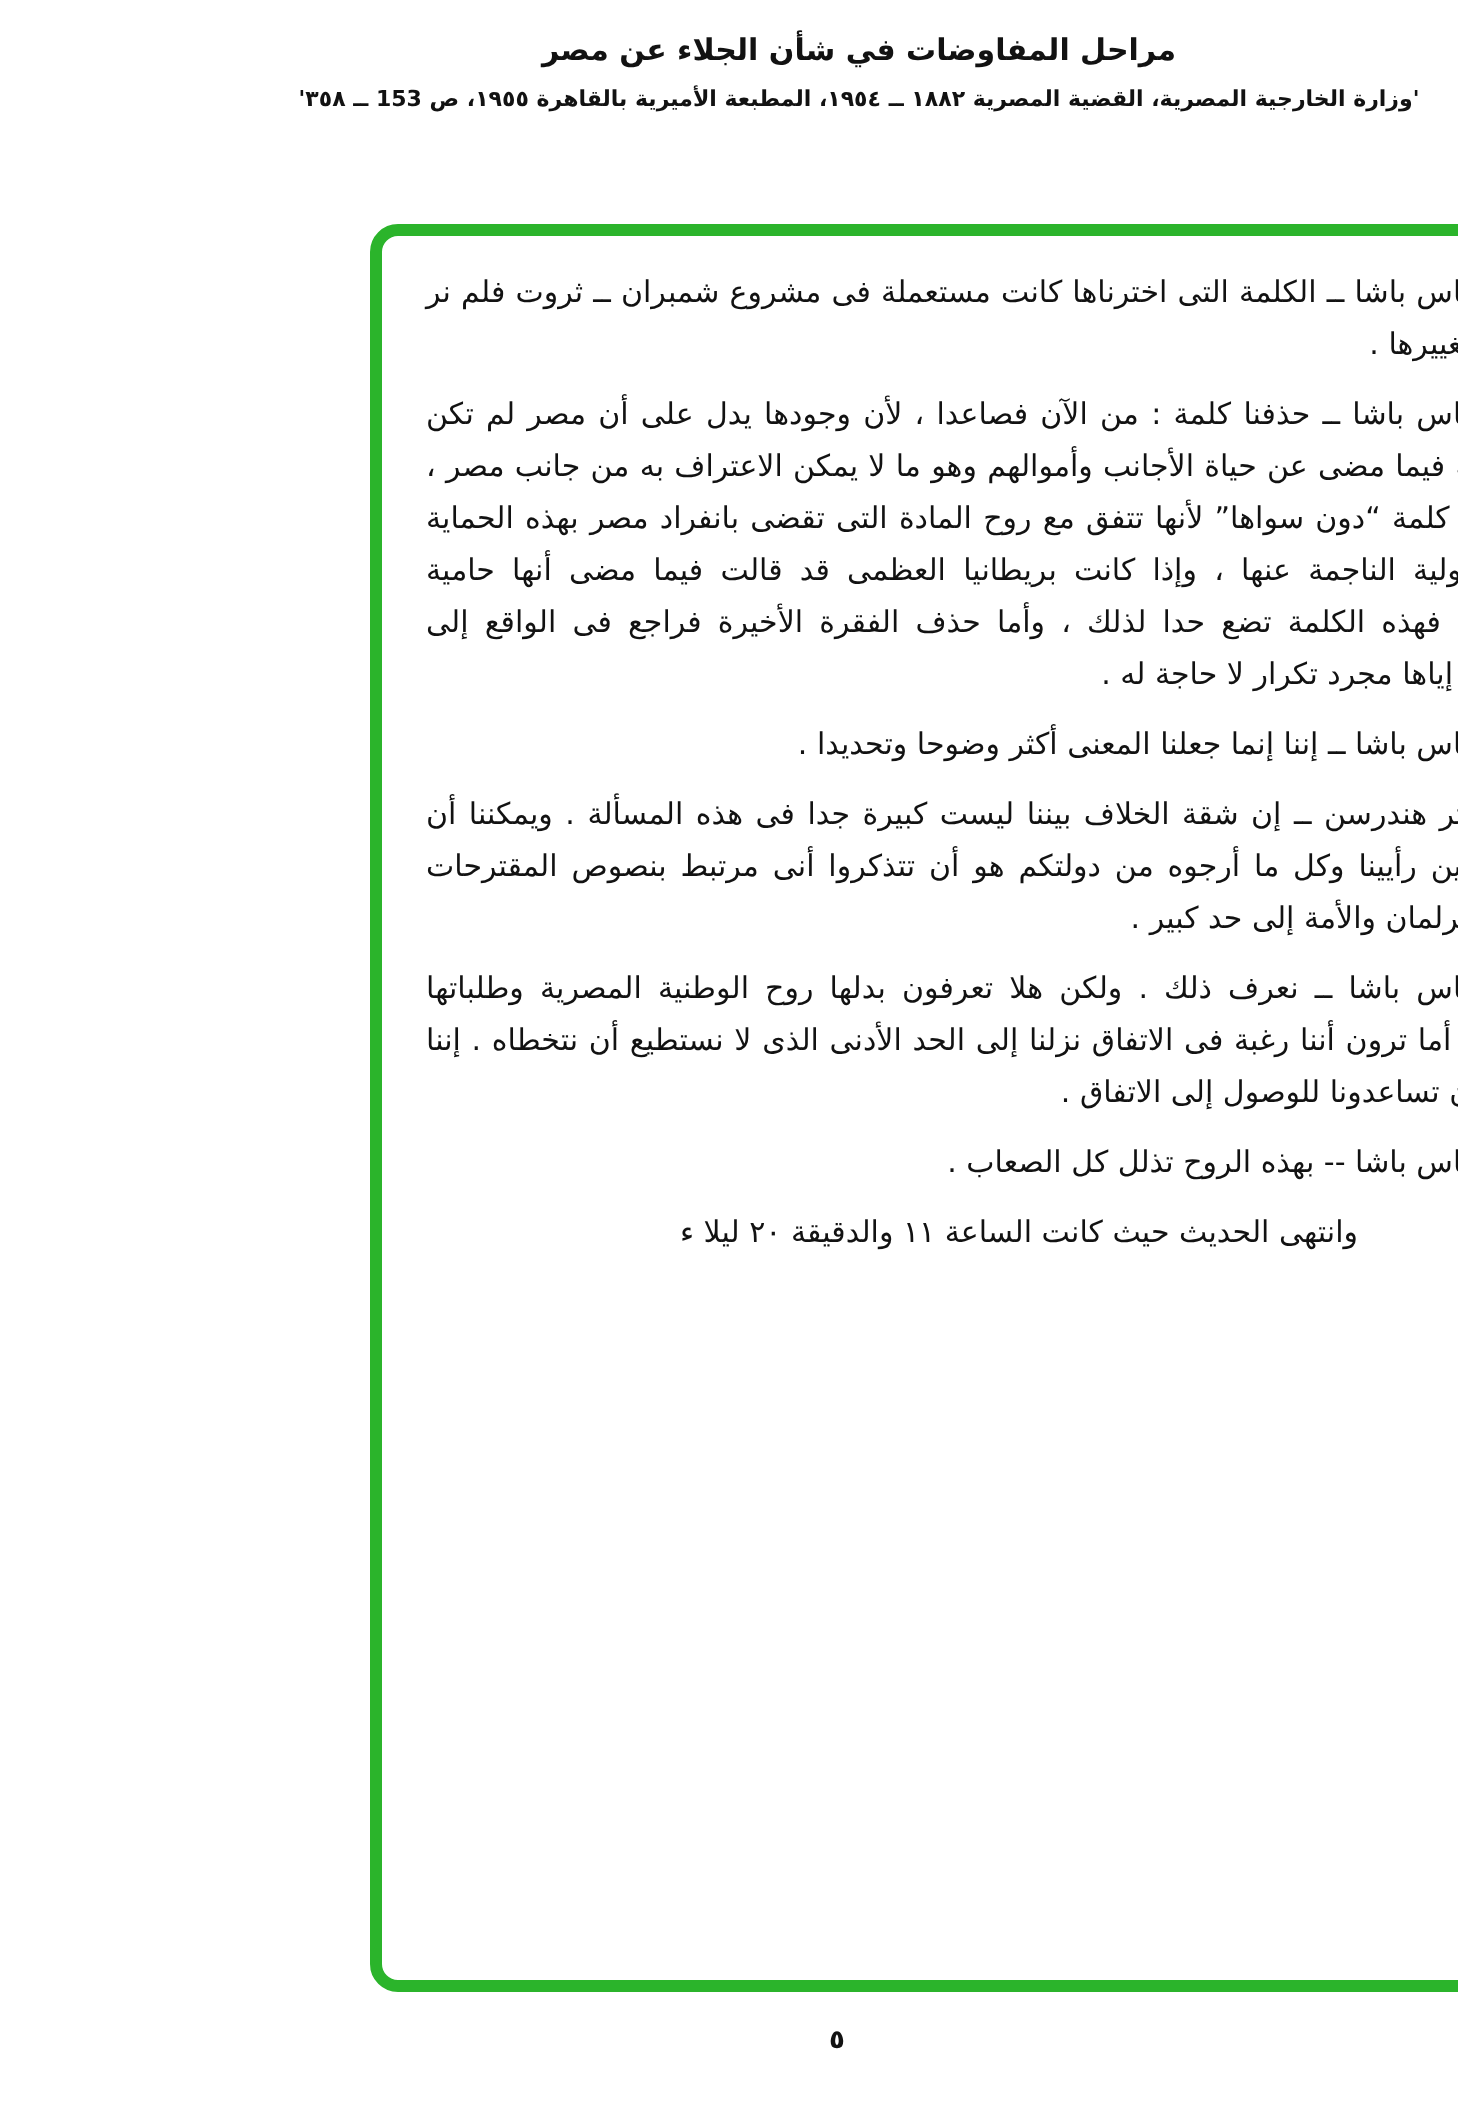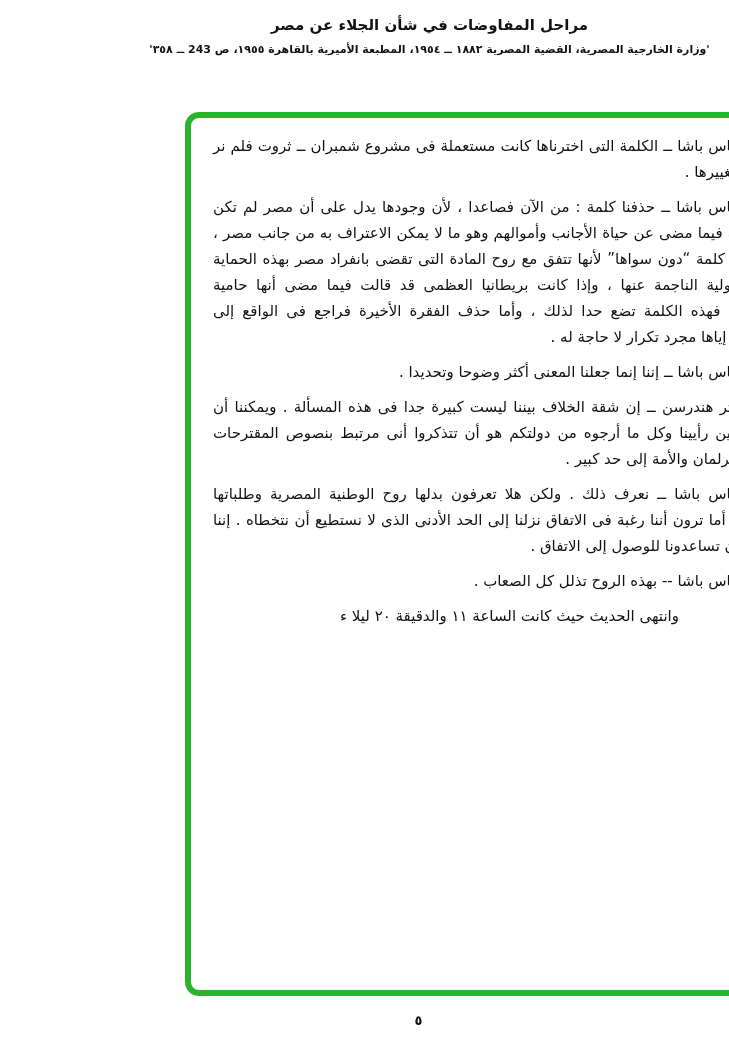--- a/index.html
+++ b/index.html
@@ -71,21 +71,21 @@
     font-weight: bold;
   }
 </style>
 </head>
 <body>
 
 <div class="page">
 
   <div class="header">
     <p class="header-title">مراحل المفاوضات في شأن الجلاء عن مصر</p>
-    <p class="header-source">'وزارة الخارجية المصرية، القضية المصرية ١٨٨٢ ــ ١٩٥٤، المطبعة الأميرية بالقاهرة ١٩٥٥، ص 243 ــ ٣٥٨'</p>
+    <p class="header-source">'وزارة الخارجية المصرية، القضية المصرية ١٨٨٢ ــ ١٩٥٤، المطبعة الأميرية بالقاهرة ١٩٥٥، ص 153 ــ ٣٥٨'</p>
   </div>
 
   <div class="frame">
     <p class="para">النحاس باشا ــ الكلمة التى اخترناها كانت مستعملة فى مشروع شمبران ــ ثروت فلم نر داعيا لتغييرها .</p>
     <p class="para">النحاس باشا ــ حذفنا كلمة : من الآن فصاعدا ، لأن وجودها يدل على أن مصر لم تكن مسئولة فيما مضى عن حياة الأجانب وأموالهم وهو ما لا يمكن الاعتراف به من جانب مصر ، ووضعنا كلمة “دون سواها” لأنها تتفق مع روح المادة التى تقضى بانفراد مصر بهذه الحماية والمسئولية الناجمة عنها ، وإذا كانت بريطانيا العظمى قد قالت فيما مضى أنها حامية الأجانب فهذه الكلمة تضع حدا لذلك ، وأما حذف الفقرة الأخيرة فراجع فى الواقع إلى اعتبارنا إياها مجرد تكرار لا حاجة له .</p>
     <p class="para">النحاس باشا ــ إننا إنما جعلنا المعنى أكثر وضوحا وتحديدا .</p>
     <p class="para">مستر هندرسن ــ إن شقة الخلاف بيننا ليست كبيرة جدا فى هذه المسألة . ويمكننا أن نوفق بين رأيينا وكل ما أرجوه من دولتكم هو أن تتذكروا أنى مرتبط بنصوص المقترحات أمام البرلمان والأمة إلى حد كبير .</p>
     <p class="para">النحاس باشا ــ نعرف ذلك . ولكن هلا تعرفون بدلها روح الوطنية المصرية وطلباتها الأصلية أما ترون أننا رغبة فى الاتفاق نزلنا إلى الحد الأدنى الذى لا نستطيع أن نتخطاه . إننا نرجو أن تساعدونا للوصول إلى الاتفاق .</p>
     <p class="para">النحاس باشا -- بهذه الروح تذلل كل الصعاب .</p>
     <p class="closing">وانتهى الحديث حيث كانت الساعة ١١ والدقيقة ٢٠ ليلا ء</p>

